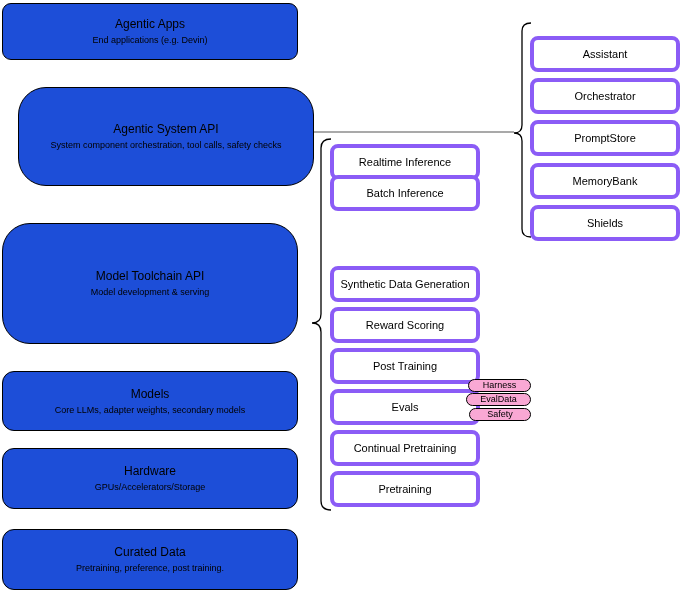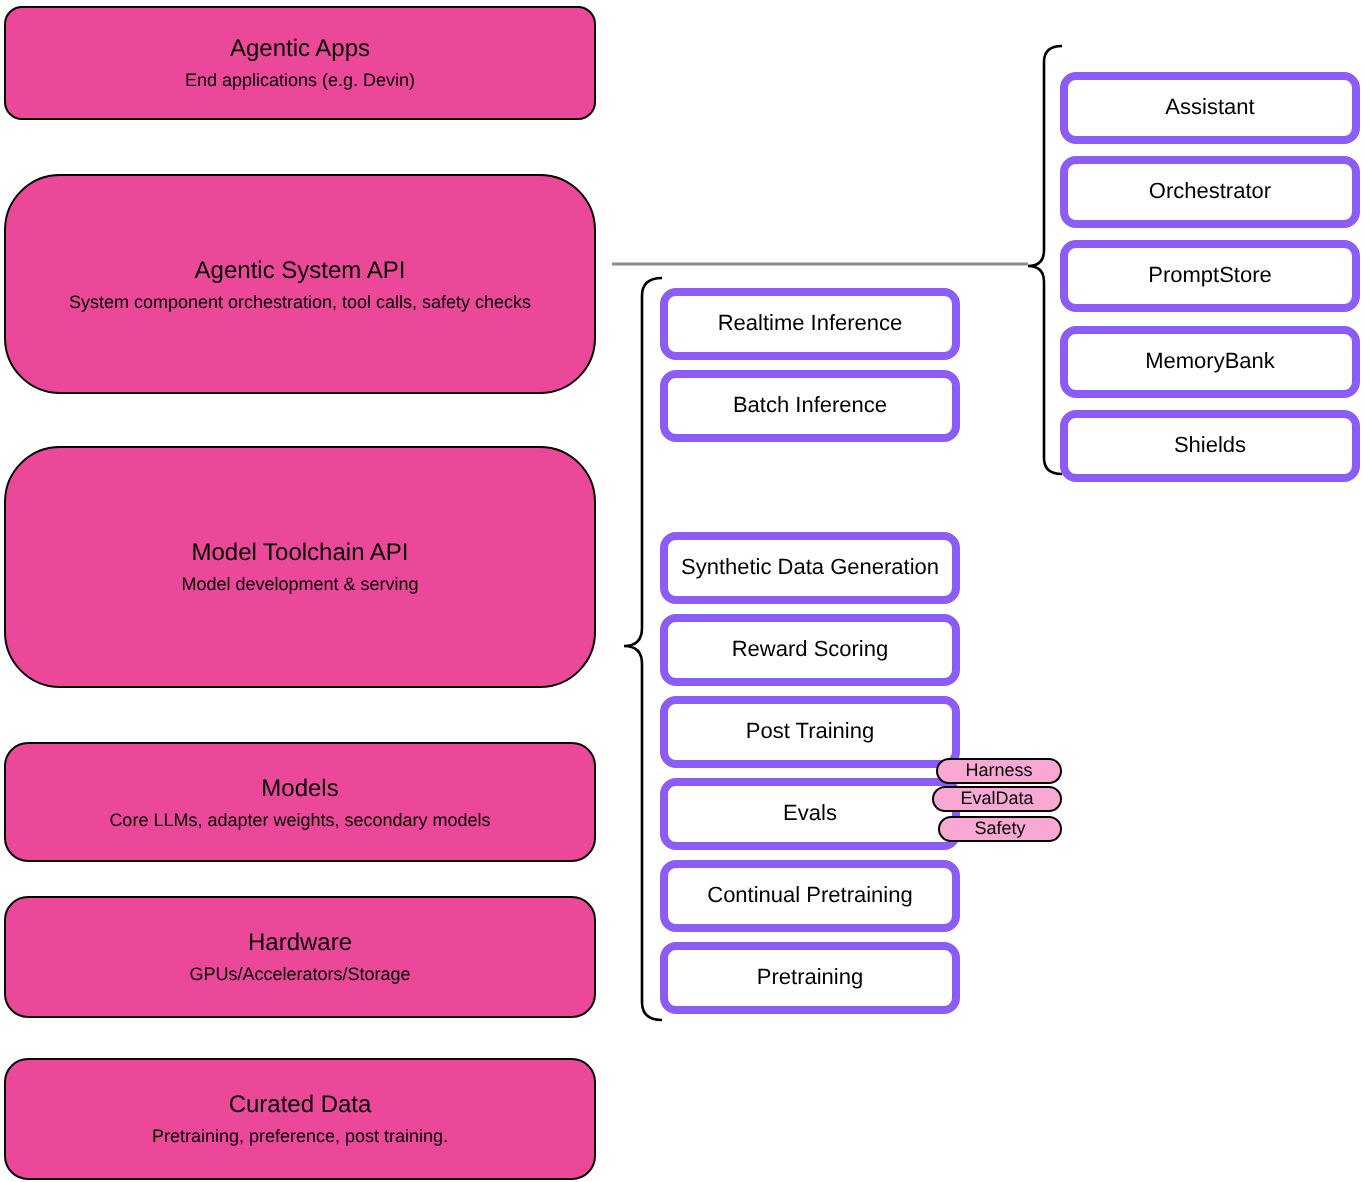--- a/index.html
+++ b/index.html
@@ -2,21 +2,21 @@
 <html><head>
 <meta charset="utf-8">
 <style>
   html,body { margin:0; padding:0; background:#ffffff; }
   .canvas {
     position:relative; width:682px; height:591px; background:#ffffff;
     font-family:"Liberation Sans", sans-serif; color:#000; overflow:hidden;
   }
   .overlay { position:absolute; left:0; top:0; width:682px; height:591px; pointer-events:none; }
   .node {
-    position:absolute; box-sizing:border-box; background:#ec4899;
+    position:absolute; box-sizing:border-box; background:#1d4ed8;
     border:1px solid #000000; display:flex; flex-direction:column;
     align-items:center; justify-content:center; text-align:center;
   }
   .lnode { left:2px; width:296px; }
   .ntitle { font-size:12px; line-height:16px; white-space:nowrap; }
   .nsub   { font-size:9px;  line-height:13px; white-space:nowrap; margin-top:2px; }
   .mnode, .rnode {
     position:absolute; box-sizing:border-box; width:150px; height:36px;
     background:#ffffff; border:4px solid #8b5cf6; border-radius:8px;
     display:flex; align-items:center; justify-content:center;
@@ -40,21 +40,21 @@
     <line x1="306" y1="132" x2="514" y2="132" stroke="#8c8c8c" stroke-width="1.4" fill="none"></line>
     <path d="M331,139 Q321,139 321,148 L321,314 Q321,323 312,323 Q321,323 321,332 L321,501 Q321,510 331,510" stroke="#000000" stroke-width="1.3" fill="none"></path>
     <path d="M531,23 Q522,23 522,31 L522,125 Q522,133 514,133 Q522,133 522,141 L522,229 Q522,237 531,237" stroke="#000000" stroke-width="1.3" fill="none"></path>
   </svg>
 
   <div class="node lnode" style="top:3px;height:57px;border-radius:9px;">
     <div class="ntitle">Agentic Apps</div>
     <div class="nsub">End applications (e.g. Devin)</div>
   </div>
 
-  <div class="node lnode" style="top:87px;height:110px;border-radius:28px;">
+  <div class="node lnode" style="top:87px;height:99px;border-radius:28px;margin-left:16px;">
     <div class="ntitle">Agentic System API</div>
     <div class="nsub">System component orchestration, tool calls, safety checks</div>
   </div>
 
   <div class="node lnode" style="top:223px;height:121px;border-radius:28px;">
     <div class="ntitle">Model Toolchain API</div>
     <div class="nsub">Model development &amp; serving</div>
   </div>
 
   <div class="node lnode" style="top:371px;height:60px;border-radius:12px;">
@@ -66,21 +66,21 @@
     <div class="ntitle">Hardware</div>
     <div class="nsub">GPUs/Accelerators/Storage</div>
   </div>
 
   <div class="node lnode" style="top:529px;height:61px;border-radius:12px;text-align:right;">
     <div class="ntitle">Curated Data</div>
     <div class="nsub">Pretraining, preference, post training.</div>
   </div>
 
   <div class="mnode" style="top:144px;">Realtime Inference</div>
-  <div class="mnode" style="top:185px;">Batch Inference</div>
+  <div class="mnode" style="top:175px;">Batch Inference</div>
   <div class="mnode" style="top:266px;">Synthetic Data Generation</div>
   <div class="mnode" style="top:307px;">Reward Scoring</div>
   <div class="mnode" style="top:389px;">Evals</div>
   <div class="mnode" style="top:348px;">Post Training</div>
   <div class="mnode" style="top:430px;">Continual Pretraining</div>
   <div class="mnode" style="top:471px;">Pretraining</div>
 
   <div class="tag" style="left:468px;top:379px;width:63px;">Harness</div>
   <div class="tag" style="left:466px;top:393px;width:65px;">EvalData</div>
   <div class="tag" style="left:469px;top:408px;width:62px;">Safety</div>

